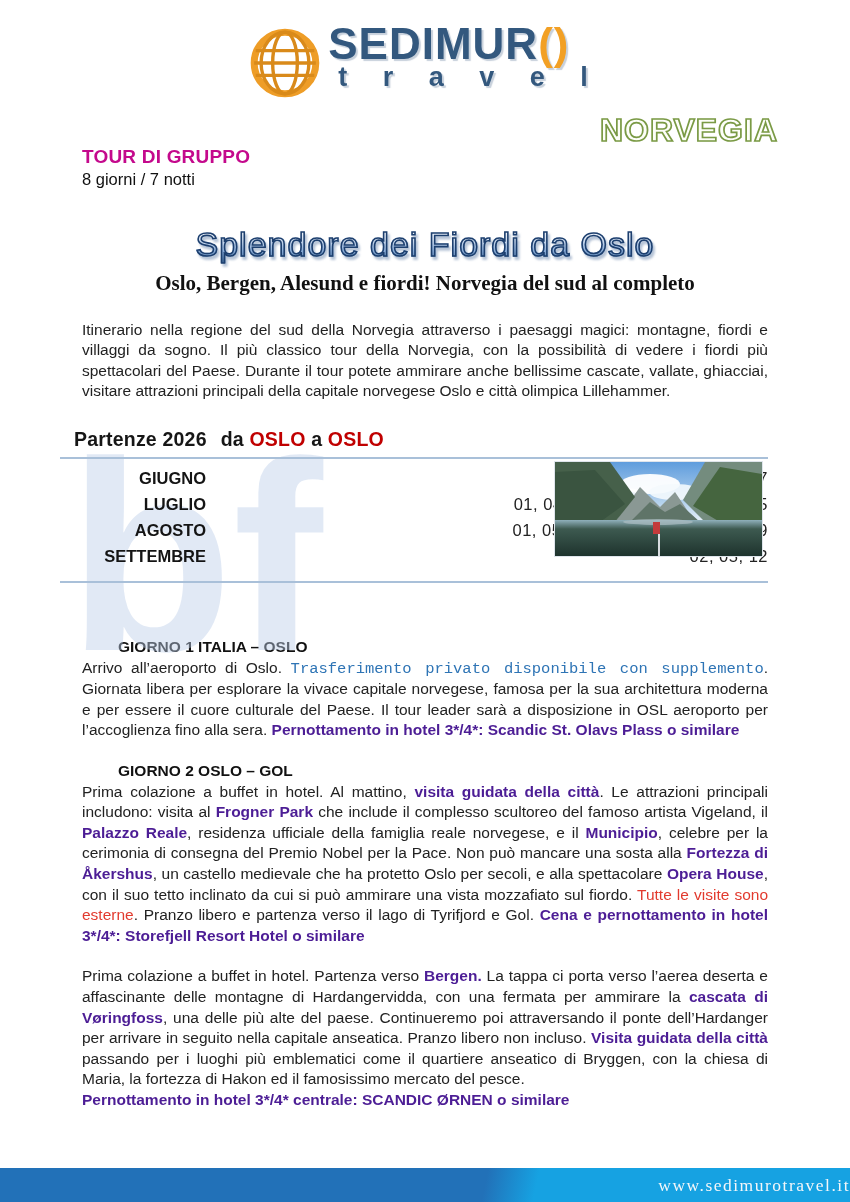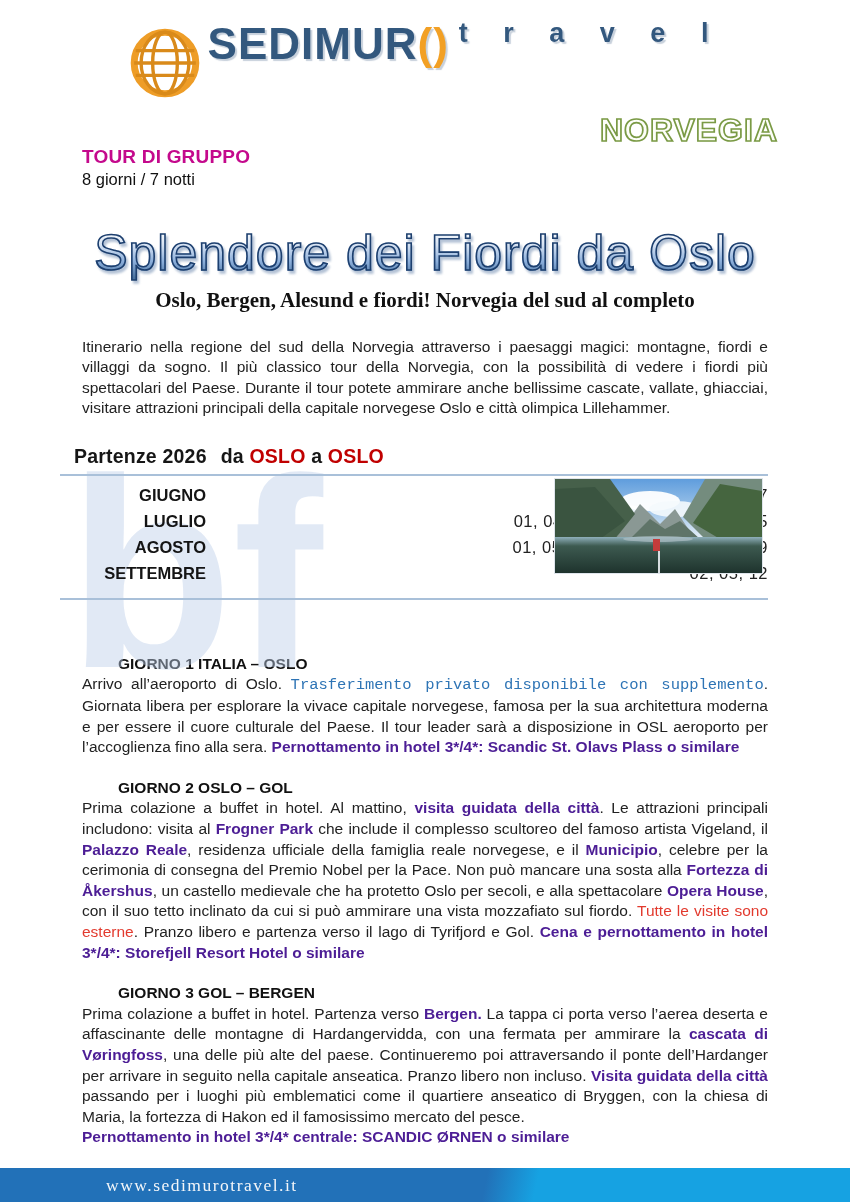--- a/index.html
+++ b/index.html
@@ -17,21 +17,21 @@
 
   
   .logo-row {
     display: flex;
     justify-content: center;
     align-items: flex-start;
     margin-top: 22px;
     height: 86px;
   }
   .logo-globe { width: 74px; height: 74px; margin-right: 6px; margin-top: 4px; }
-  .logo-text-col { display: flex; flex-direction: row; align-items: flex-start; }
+  .logo-text-col { display: flex; flex-direction: column; align-items: flex-start; }
   .logo-main {
     font-size: 44px;
     font-weight: 700;
     letter-spacing: 1px;
     color: #33587e;
     line-height: 1.0;
     text-shadow: 2px 2px 1px rgba(130,150,175,0.45);
   }
   .logo-parens { color: #f2a025; font-weight: 800; }
   .logo-sub {
@@ -66,21 +66,21 @@
     letter-spacing: 1px;
     color: #fdfef9;
     -webkit-text-stroke: 1.7px #7a9a45;
     text-shadow: 0 0 1px rgba(122,154,69,0.35);
   }
 
   
   .main-title {
     margin-top: 38px;
     text-align: center;
-    font-size: 50px;
+    font-size: 34px;
     font-weight: 400;
     letter-spacing: 1px;
     line-height: 1.05;
     color: #4a76ad;
     background: linear-gradient(to bottom, #ffffff 5%, #d4e1f2 35%, #8cafdb 65%, #49729f 95%);
     -webkit-background-clip: text;
     background-clip: text;
     -webkit-text-fill-color: transparent;
     -webkit-text-stroke: 1.6px #1d3f6e;
     filter: drop-shadow(2px 3px 1px rgba(120,145,180,0.55));
@@ -188,20 +188,21 @@
     height: 34px;
     background: linear-gradient(102deg, #2271b8 0%, #2271b8 57%, #16a2e2 63%, #16a2e2 100%);
   }
   .footer-url {
     font-family: "Liberation Serif", serif;
     color: #f3f6f9;
     font-size: 17.5px;
     letter-spacing: 1.5px;
     line-height: 34px;
     padding-left: 106px;
+    text-align: right;
   }
 </style>
 </head>
 <body>
 
 <div class="page">
 
   <div class="logo-row">
     <svg class="logo-globe" viewBox="0 0 48 48">
       <circle cx="24" cy="24" r="20" fill="#ffffff" stroke="#ee9d27" stroke-width="4.5"></circle>
@@ -298,21 +299,20 @@
   <div class="days">
     <div class="day">
       <div class="day-heading">GIORNO 1 ITALIA – OSLO</div>
       <div class="day-body"><span class="rt-n">Arrivo all’aeroporto di Oslo. </span><span class="rt-blue">Trasferimento privato disponibile con supplemento</span><span class="rt-n">. Giornata libera per esplorare la vivace capitale norvegese, famosa per la sua architettura moderna e per essere il cuore culturale del Paese. Il tour leader sarà a disposizione in OSL aeroporto per l’accoglienza fino alla sera. </span><span class="rt-b">Pernottamento in hotel 3*/4*: Scandic St. Olavs Plass o similare</span></div>
     </div>
     <div class="day">
       <div class="day-heading">GIORNO 2 OSLO – GOL</div>
       <div class="day-body"><span class="rt-n">Prima colazione a buffet in hotel. Al mattino, </span><span class="rt-b">visita guidata della città</span><span class="rt-n">. Le attrazioni principali includono: visita al </span><span class="rt-b">Frogner Park</span><span class="rt-n"> che include il complesso scultoreo del famoso artista Vigeland, il </span><span class="rt-b">Palazzo Reale</span><span class="rt-n">, residenza ufficiale della famiglia reale norvegese, e il </span><span class="rt-b">Municipio</span><span class="rt-n">, celebre per la cerimonia di consegna del Premio Nobel per la Pace. Non può mancare una sosta alla </span><span class="rt-b">Fortezza di Åkershus</span><span class="rt-n">, un castello medievale che ha protetto Oslo per secoli, e alla spettacolare </span><span class="rt-b">Opera House</span><span class="rt-n">, con il suo tetto inclinato da cui si può ammirare una vista mozzafiato sul fiordo. </span><span class="rt-red">Tutte le visite sono esterne</span><span class="rt-n">. Pranzo libero e partenza verso il lago di Tyrifjord e Gol. </span><span class="rt-b">Cena e pernottamento in hotel 3*/4*: Storefjell Resort Hotel o similare</span></div>
     </div>
     <div class="day">
-      <div class="day-heading">GIORNO 3  GOL – BERGEN</div>
       <div class="day-body"><span class="rt-n">Prima colazione a buffet in hotel. Partenza verso </span><span class="rt-b">Bergen.</span><span class="rt-n"> La tappa ci porta verso l’aerea deserta e affascinante delle montagne di Hardangervidda, con una fermata per ammirare la </span><span class="rt-b">cascata di Vøringfoss</span><span class="rt-n">, una delle più alte del paese. Continueremo poi attraversando il ponte dell’Hardanger per arrivare in seguito nella capitale anseatica. Pranzo libero non incluso. </span><span class="rt-b">Visita guidata della città</span><span class="rt-n"> passando per i luoghi più emblematici come il quartiere anseatico di Bryggen, con la chiesa di Maria, la fortezza di Hakon ed il famosissimo mercato del pesce.</span><br><span class="rt-b">Pernottamento in hotel 3*/4* centrale: SCANDIC ØRNEN o similare</span></div>
     </div>
   </div>
 
   <div class="footer-bar">
     <div class="footer-url">www.sedimurotravel.it</div>
   </div>
 
 </div>
 

